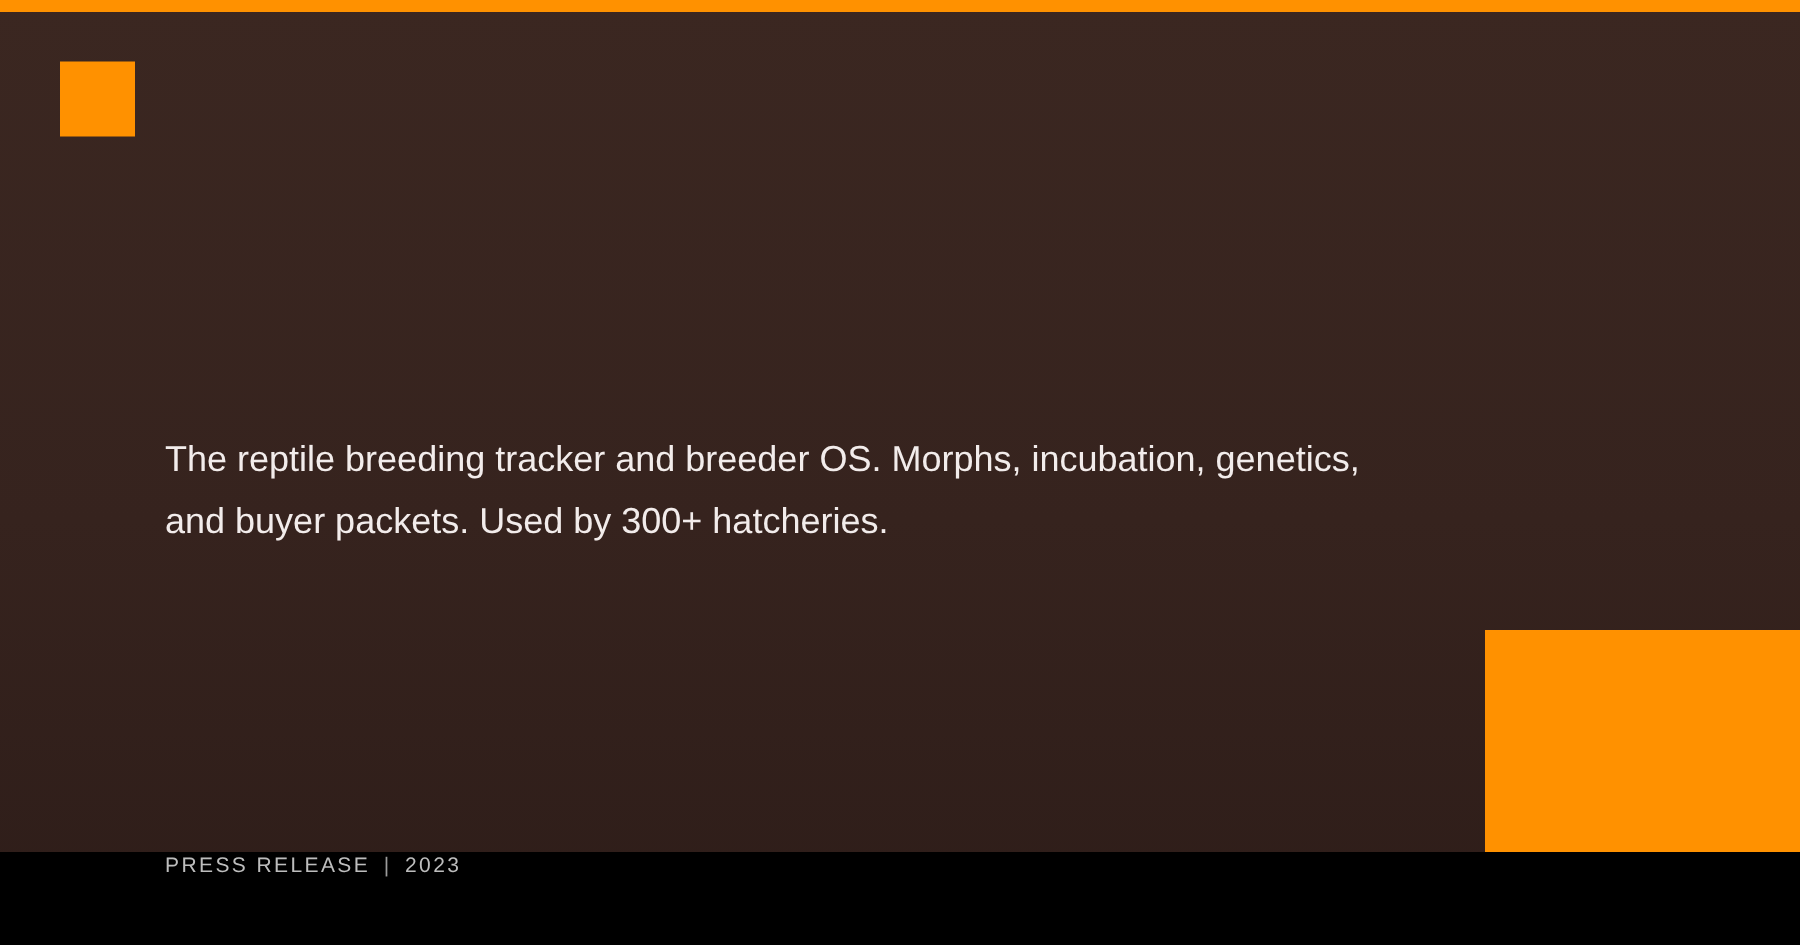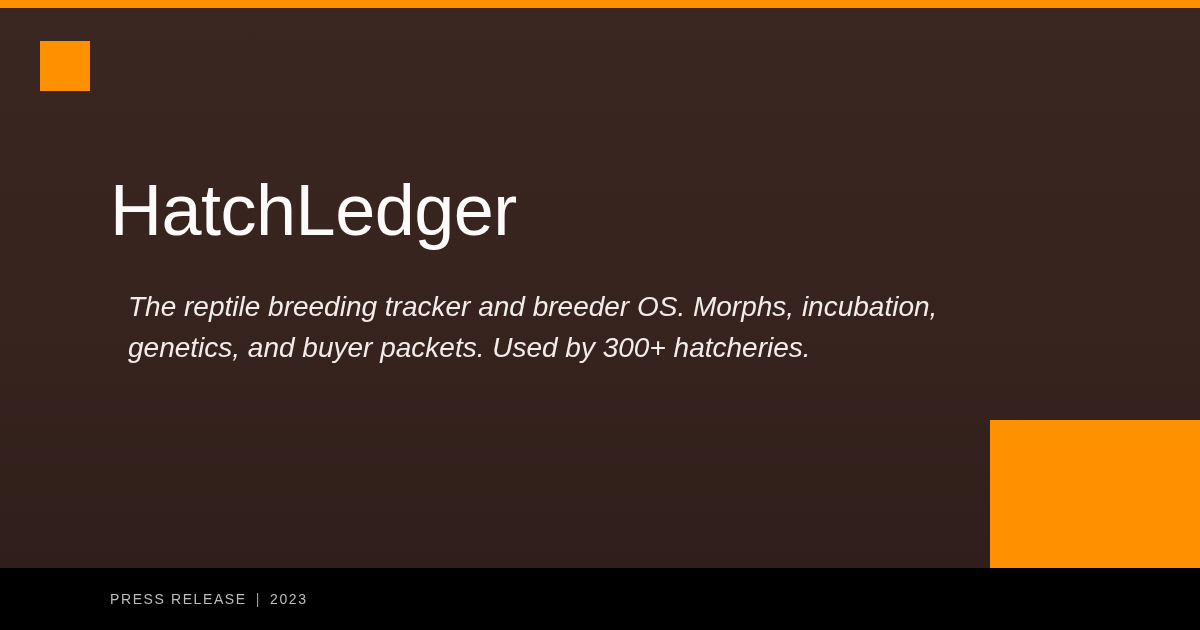--- a/index.html
+++ b/index.html
@@ -58,48 +58,46 @@
     font-size: 72px;
     line-height: 84px;
     font-weight: 400;
     letter-spacing: -0.5px;
     color: #fdfafa;
     white-space: nowrap;
   }
 
   .subtitle {
     position: absolute;
-    left: 128px;
+    left: 110px;
     top: 286px;
     width: 840px;
     margin: 0;
-    font-size: 28px;
+    font-size: 24px;
     line-height: 41px;
     font-weight: 400;
     color: #f2eceb;
-    font-style: italic;
   }
 
   
   .footer {
     position: absolute;
     left: 0;
     top: 568px;
     width: 1200px;
     height: 62px;
     background: #000000;
   }
 
   .footer-meta {
     position: absolute;
     left: 110px;
     top: 0;
     height: 62px;
     display: flex;
-    align-items: center;
     font-size: 14px;
     letter-spacing: 1.6px;
     color: #bdbdbd;
     white-space: nowrap;
   }
   .footer-sep {
     display: inline-block;
     padding: 0 9px;
     color: #9b9b9b;
   }
@@ -108,21 +106,20 @@
 <body>
 
 <div class="slide">
 
   <div class="top-rule"></div>
 
   <div class="logo-mark"></div>
 
   <div class="accent-block"></div>
 
-  <h1 class="title">HatchLedger</h1>
 
   <p class="subtitle">The reptile breeding tracker and breeder OS. Morphs, incubation, genetics, and buyer packets. Used by 300+ hatcheries.</p>
 
   <div class="footer">
     <div class="footer-meta">
       <span>PRESS RELEASE</span>
       <span class="footer-sep">|</span>
       <span>2023</span>
     </div>
   </div>

